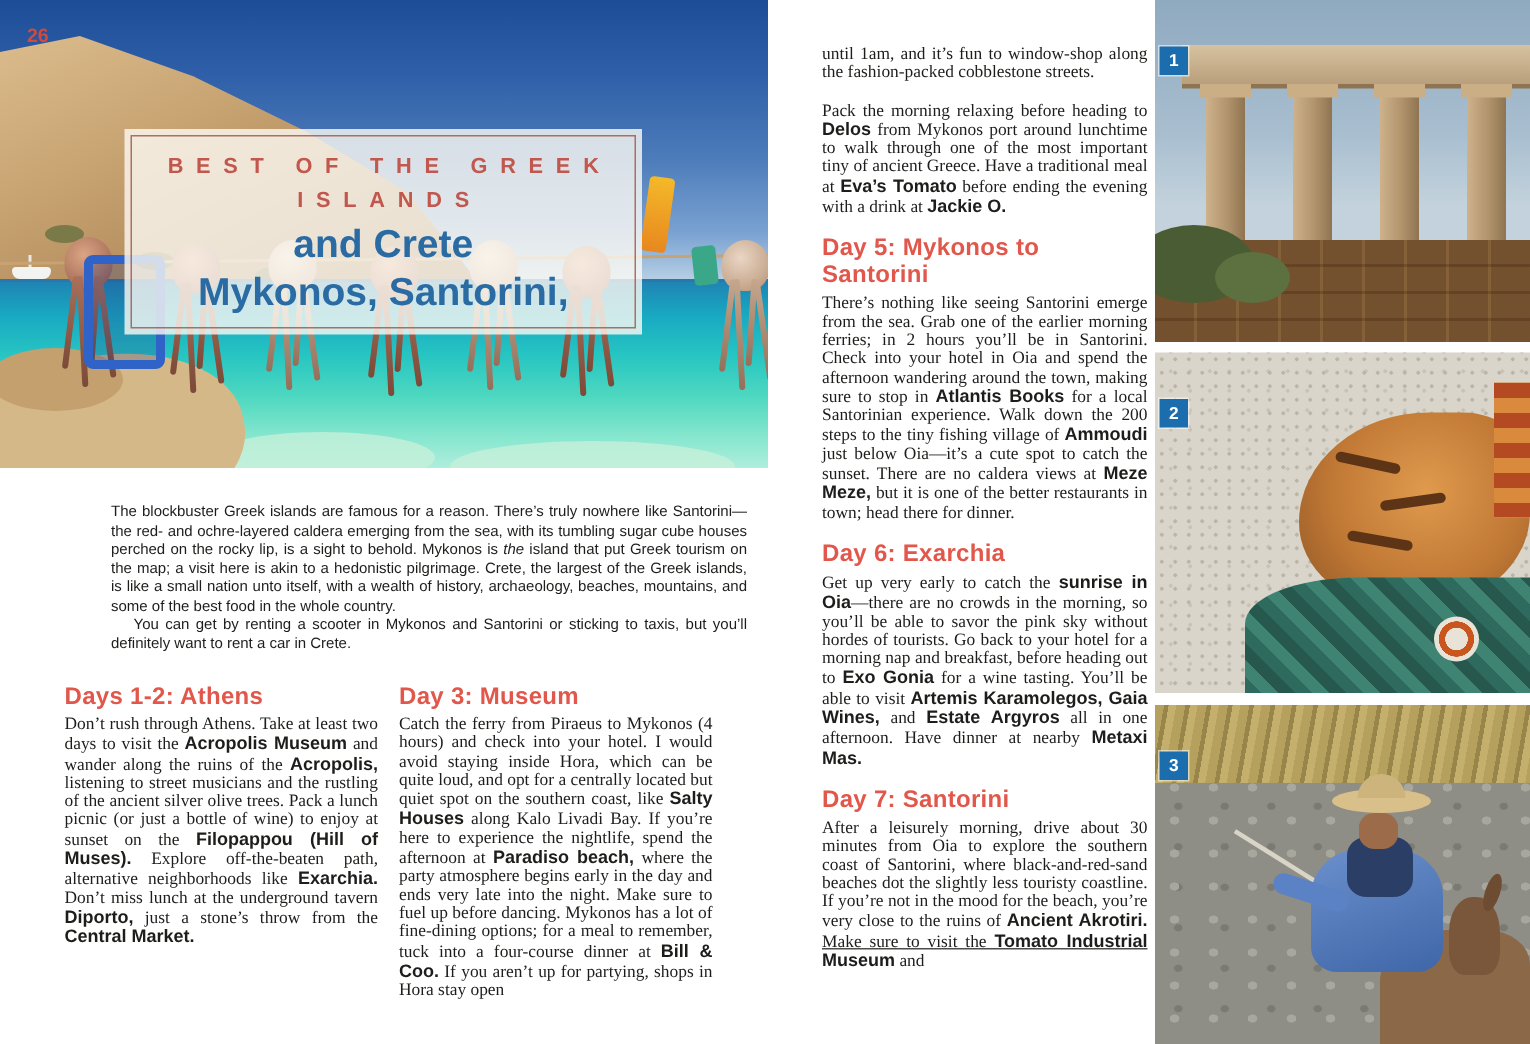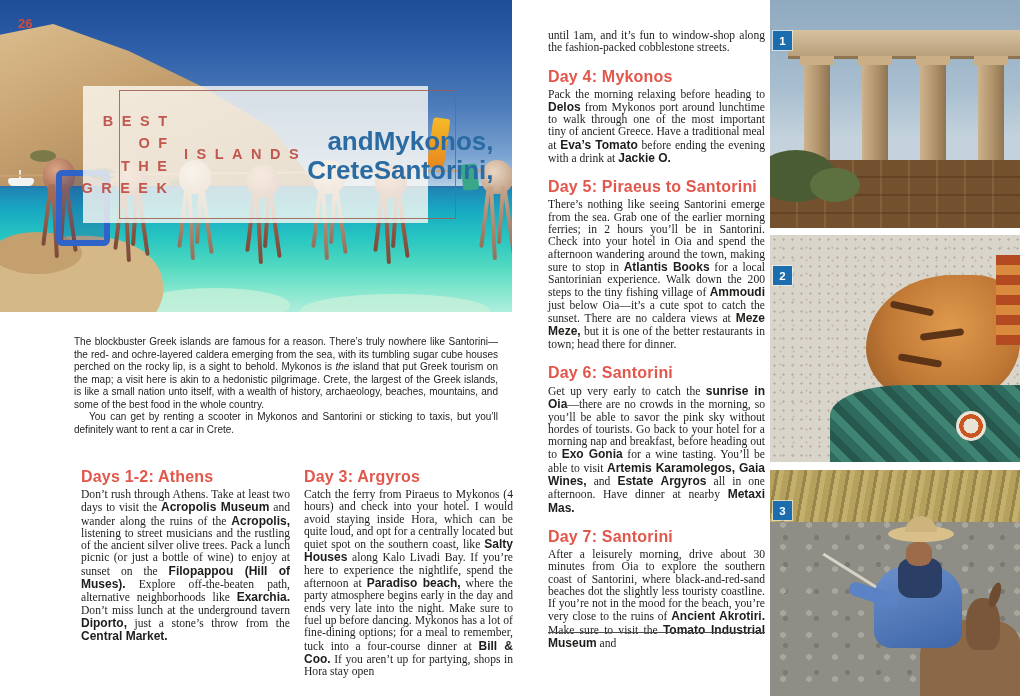--- a/index.html
+++ b/index.html
@@ -39,38 +39,38 @@
         background:rgba(30,60,140,.25);}
   .pin-yellow{position:absolute;left:430px;top:118px;width:17px;height:50px;background:linear-gradient(#f4b929,#e8871f);
         border-radius:3px;transform:rotate(8deg);}
   .pin-teal{position:absolute;left:462px;top:164px;width:16px;height:26px;background:#3aa789;border-radius:3px;transform:rotate(-6deg);}
 
   .page-num{position:absolute;left:18px;top:16px;font-weight:700;font-size:13px;color:#d04b3c;}
 
   .title-box{position:absolute;left:83px;top:86px;width:345px;height:137px;
         background:rgba(253,250,244,.80);box-sizing:border-box;padding:4px;}
   .title-box-inner{width:100%;height:100%;box-sizing:border-box;border:1.6px solid rgba(158,92,78,.85);
-        display:flex;flex-direction:row;align-items:center;justify-content:center;text-align:right;margin-left:32px;}
+        display:flex;flex-direction:column;align-items:center;justify-content:center;text-align:left;}
   .kicker{font-weight:700;font-size:14.5px;letter-spacing:8.5px;color:#c2574d;line-height:1.55;text-indent:8.5px;}
   .hero-title{font-weight:700;font-size:26px;color:#2a6ba3;line-height:1.1;margin-top:3px;}
 
   
   .intro{position:absolute;left:43px;top:336px;width:424px;font-size:10px;line-height:12.5px;
         text-align:justify;color:#1d1d1b;margin-left:31px;}
   .intro p{margin:0;}
   .intro p.ind{text-indent:15px;}
   h2.dayhead{font-family:"Liberation Sans",sans-serif;font-weight:700;font-size:16px;color:#e2574b;
         margin:0 0 3px 0;letter-spacing:.2px;}
   .serifbody{font-family:"Liberation Serif",serif;font-size:11.6px;line-height:12.3px;text-align:justify;
         color:#1d1d1b;margin:0;}
   .poi{font-family:"Liberation Sans",sans-serif;font-weight:700;font-size:12px;}
   .it{font-style:italic;}
   .num{color:#1c6dad;font-weight:700;}
 
-  .cols{position:absolute;left:43px;top:468px;width:432px;display:flex;gap:14px;margin-left:38px;}
+  .cols{position:absolute;left:43px;top:456px;width:432px;display:flex;gap:14px;}
   .col{width:209px;}
 
   
   .page-right{position:absolute;left:510px;top:0;width:510px;height:696px;}
   .textcol{position:absolute;left:38px;top:30px;width:217px;}
   .textcol .sec{margin-top:13px;}
   .caption{position:absolute;left:38px;top:632px;width:217px;font-size:10.6px;line-height:12.5px;color:#3a3a38;}
   .caption .rule{border-top:1.2px solid #4c4c4a;margin-bottom:6px;width:100%;}
 
   
@@ -218,43 +218,42 @@
       <p><span>The blockbuster Greek islands are famous for a reason. There’s truly nowhere like Santorini—the red- and ochre-layered caldera emerging from the sea, with its tumbling sugar cube houses perched on the rocky lip, is a sight to behold. Mykonos is </span><span class="it">the</span><span> island that put Greek tourism on the map; a visit here is akin to a hedonistic pilgrimage. Crete, the largest of the Greek islands, is like a small nation unto itself, with a wealth of history, archaeology, beaches, mountains, and some of the best food in the whole country.</span></p>
       <p class="ind"><span>You can get by renting a scooter in Mykonos and Santorini or sticking to taxis, but you’ll definitely want to rent a car in Crete.</span></p>
     </div>
 
     <div class="cols">
       <div class="col">
         <h2 class="dayhead">Days 1-2: Athens</h2>
         <p class="serifbody"><span>Don’t rush through Athens. Take at least two days to visit the </span><b class="poi">Acropolis Museum</b><span> and wander along the ruins of the </span><b class="poi">Acropolis,</b><span> listening to street musicians and the rustling of the ancient silver olive trees. Pack a lunch picnic (or just a bottle of wine) to enjoy at sunset on the </span><b class="poi">Filopappou (Hill of Muses).</b><span> Explore off-the-beaten path, alternative neighborhoods like </span><b class="poi">Exarchia.</b><span> Don’t miss lunch at the underground tavern </span><b class="poi">Diporto,</b><span> just a stone’s throw from the </span><b class="poi">Central Market.</b></p>
       </div>
       <div class="col">
-        <h2 class="dayhead">Day 3: Argyros</h2>
+        <h2 class="dayhead">Day 3: Museum</h2>
         <p class="serifbody"><span>Catch the ferry from Piraeus to Mykonos (4 hours) and check into your hotel. I would avoid staying inside Hora, which can be quite loud, and opt for a centrally located but quiet spot on the southern coast, like </span><b class="poi">Salty Houses</b><span> along Kalo Livadi Bay. If you’re here to experience the nightlife, spend the afternoon at </span><b class="poi">Paradiso beach,</b><span> where the party atmosphere begins early in the day and ends very late into the night. Make sure to fuel up before dancing. Mykonos has a lot of fine-dining options; for a meal to remember, tuck into a four-course dinner at </span><b class="poi">Bill &amp; Coo.</b><span> If you aren’t up for partying, shops in Hora stay open</span></p>
       </div>
     </div>
   </section>
 
   <section class="page-right">
 
     <div class="textcol">
       <p class="serifbody"><span>until 1am, and it’s fun to window-shop along the fashion-packed cobblestone streets.</span></p>
 
       <div class="sec">
-        <h2 class="dayhead">Day 4: Mykonos</h2>
         <p class="serifbody"><span>Pack the morning relaxing before heading to </span><b class="poi">Delos</b><span> from Mykonos port around lunchtime to walk through one of the most important tiny of ancient Greece. Have a traditional meal at </span><b class="poi">Eva’s Tomato</b><span> before ending the evening with a drink at </span><b class="poi">Jackie O.</b></p>
       </div>
 
       <div class="sec">
-        <h2 class="dayhead">Day 5: Piraeus to Santorini</h2>
+        <h2 class="dayhead">Day 5: Mykonos to Santorini</h2>
         <p class="serifbody"><span>There’s nothing like seeing Santorini emerge from the sea. Grab one of the earlier morning ferries; in 2 hours you’ll be in Santorini. Check into your hotel in Oia and spend the afternoon wandering around the town, making sure to stop in </span><b class="poi">Atlantis Books</b><span> for a local Santorinian experience. Walk down the 200 steps to the tiny fishing village of </span><b class="poi">Ammoudi</b><span> just below Oia—it’s a cute spot to catch the sunset. There are no caldera views at </span><b class="poi">Meze Meze,</b><span> but it is one of the better restaurants in town; head there for dinner.</span></p>
       </div>
 
       <div class="sec">
-        <h2 class="dayhead">Day 6: Santorini</h2>
+        <h2 class="dayhead">Day 6: Exarchia</h2>
         <p class="serifbody"><span>Get up very early to catch the </span><b class="poi">sunrise in Oia</b><span>—there are no crowds in the morning, so you’ll be able to savor the pink sky without hordes of tourists. Go back to your hotel for a morning nap and breakfast, before heading out to </span><b class="poi">Exo Gonia</b><span> for a wine tasting. You’ll be able to visit </span><b class="poi">Artemis Karamolegos, Gaia Wines,</b><span> and </span><b class="poi">Estate Argyros</b><span> all in one afternoon. Have dinner at nearby </span><b class="poi">Metaxi Mas.</b></p>
       </div>
 
       <div class="sec">
         <h2 class="dayhead">Day 7: Santorini</h2>
         <p class="serifbody"><span>After a leisurely morning, drive about 30 minutes from Oia to explore the southern coast of Santorini, where black-and-red-sand beaches dot the slightly less touristy coastline. If you’re not in the mood for the beach, you’re very close to the ruins of </span><b class="poi">Ancient Akrotiri.</b><span> Make sure to visit the </span><b class="poi">Tomato Industrial Museum</b><span> and</span></p>
       </div>
     </div>
 
     <div class="caption">

